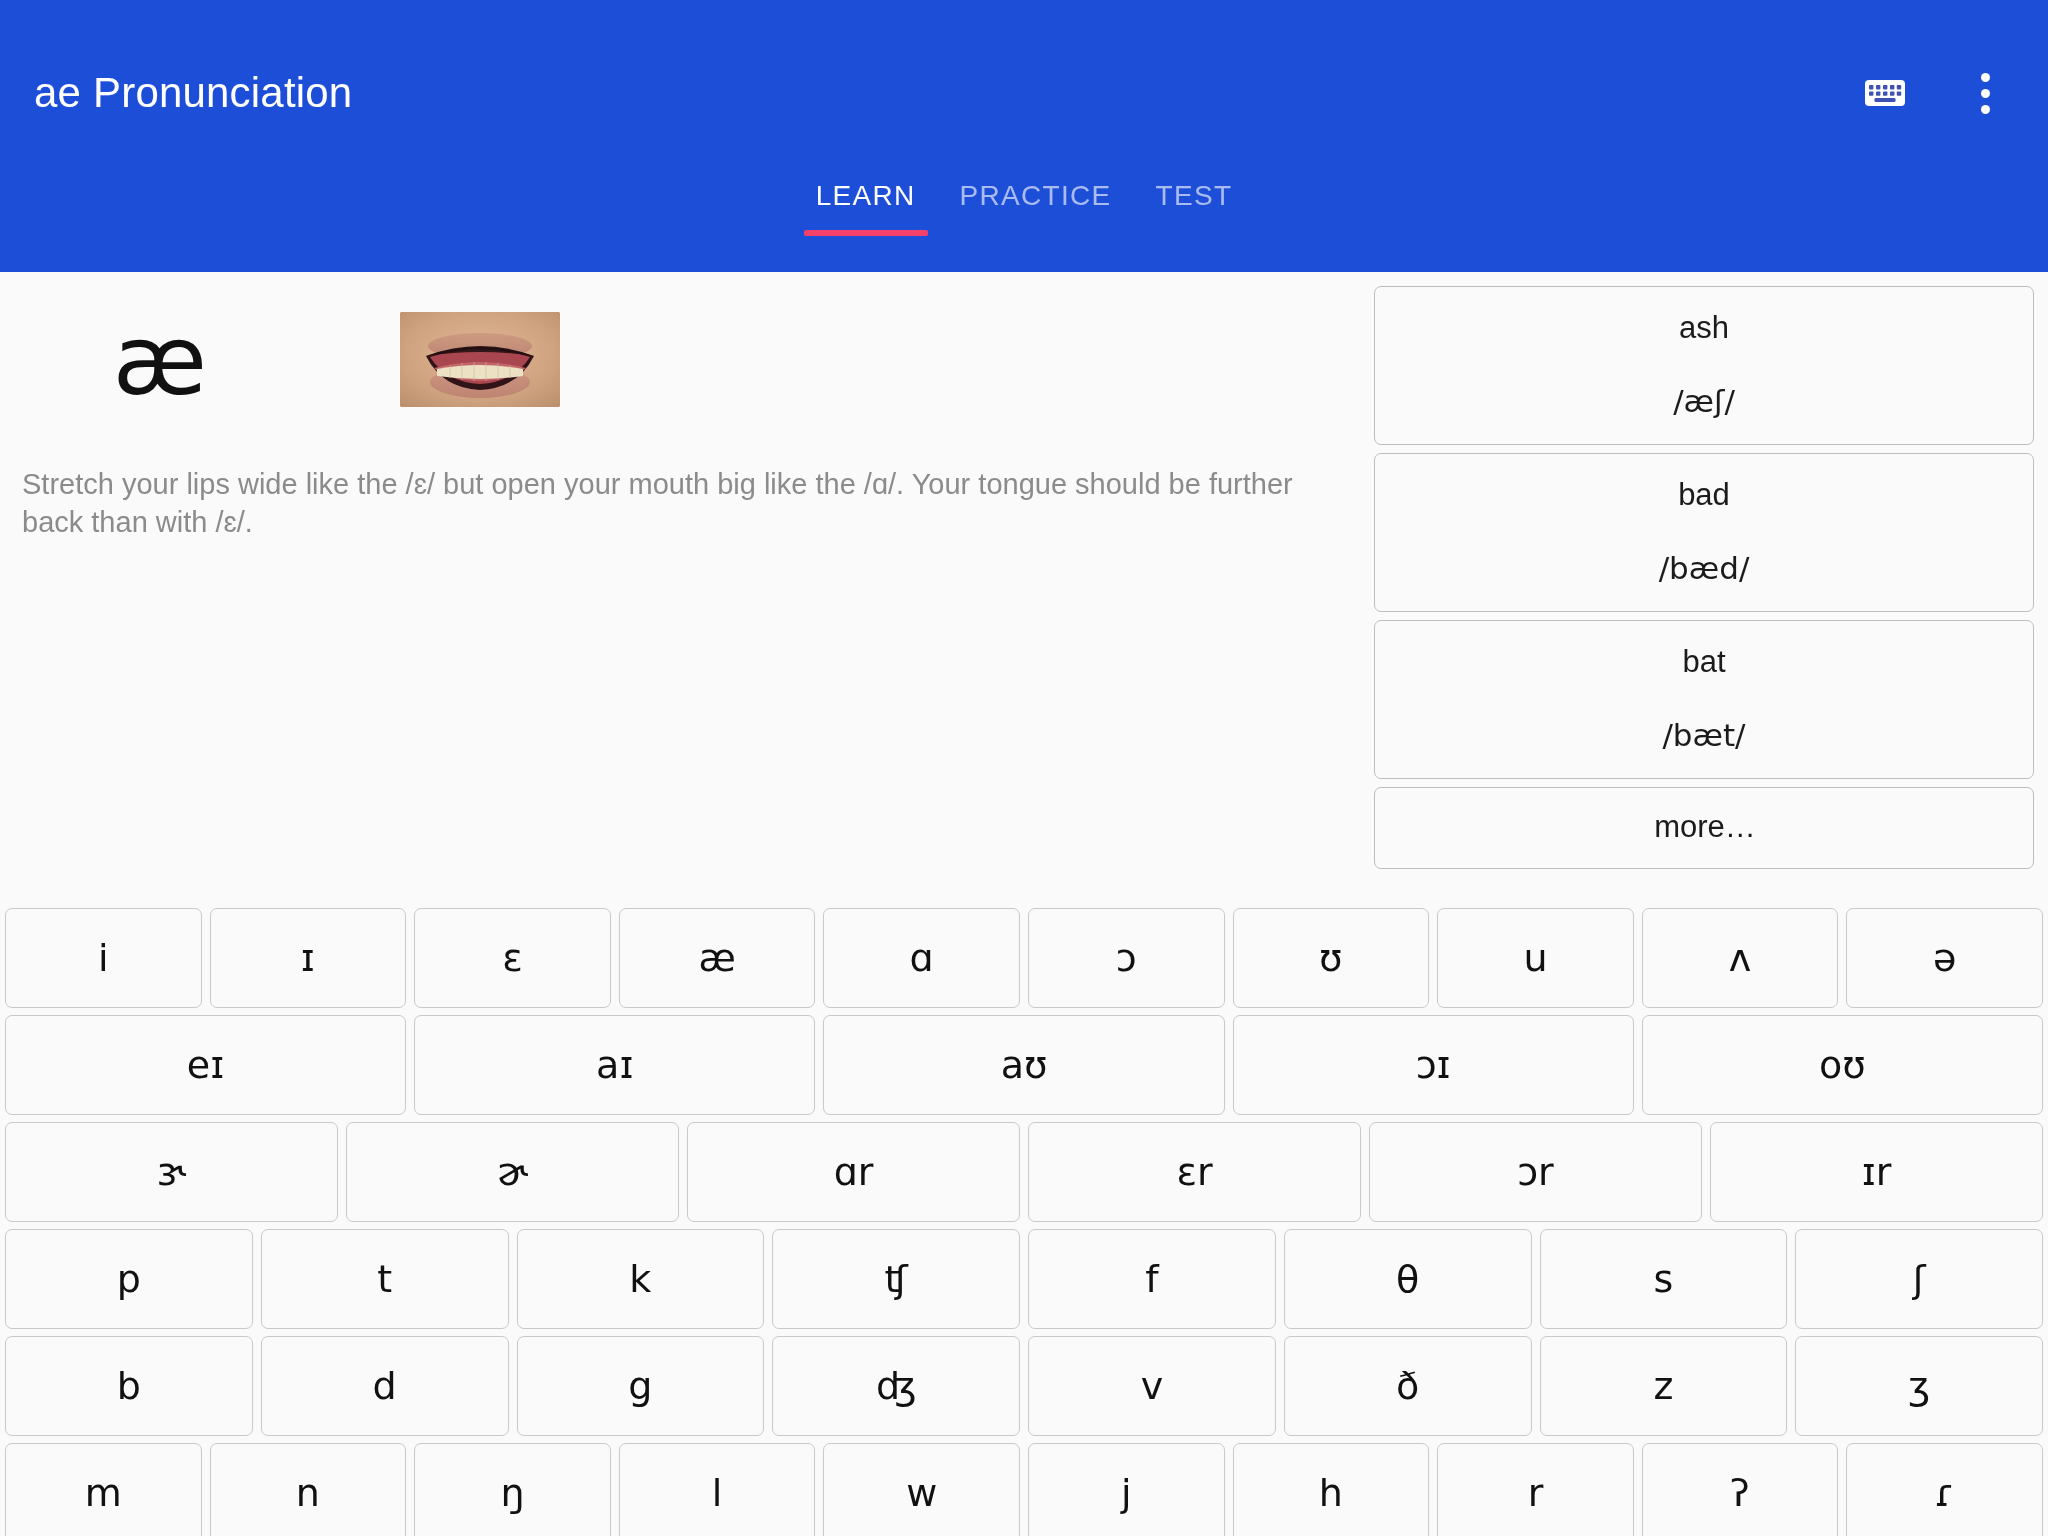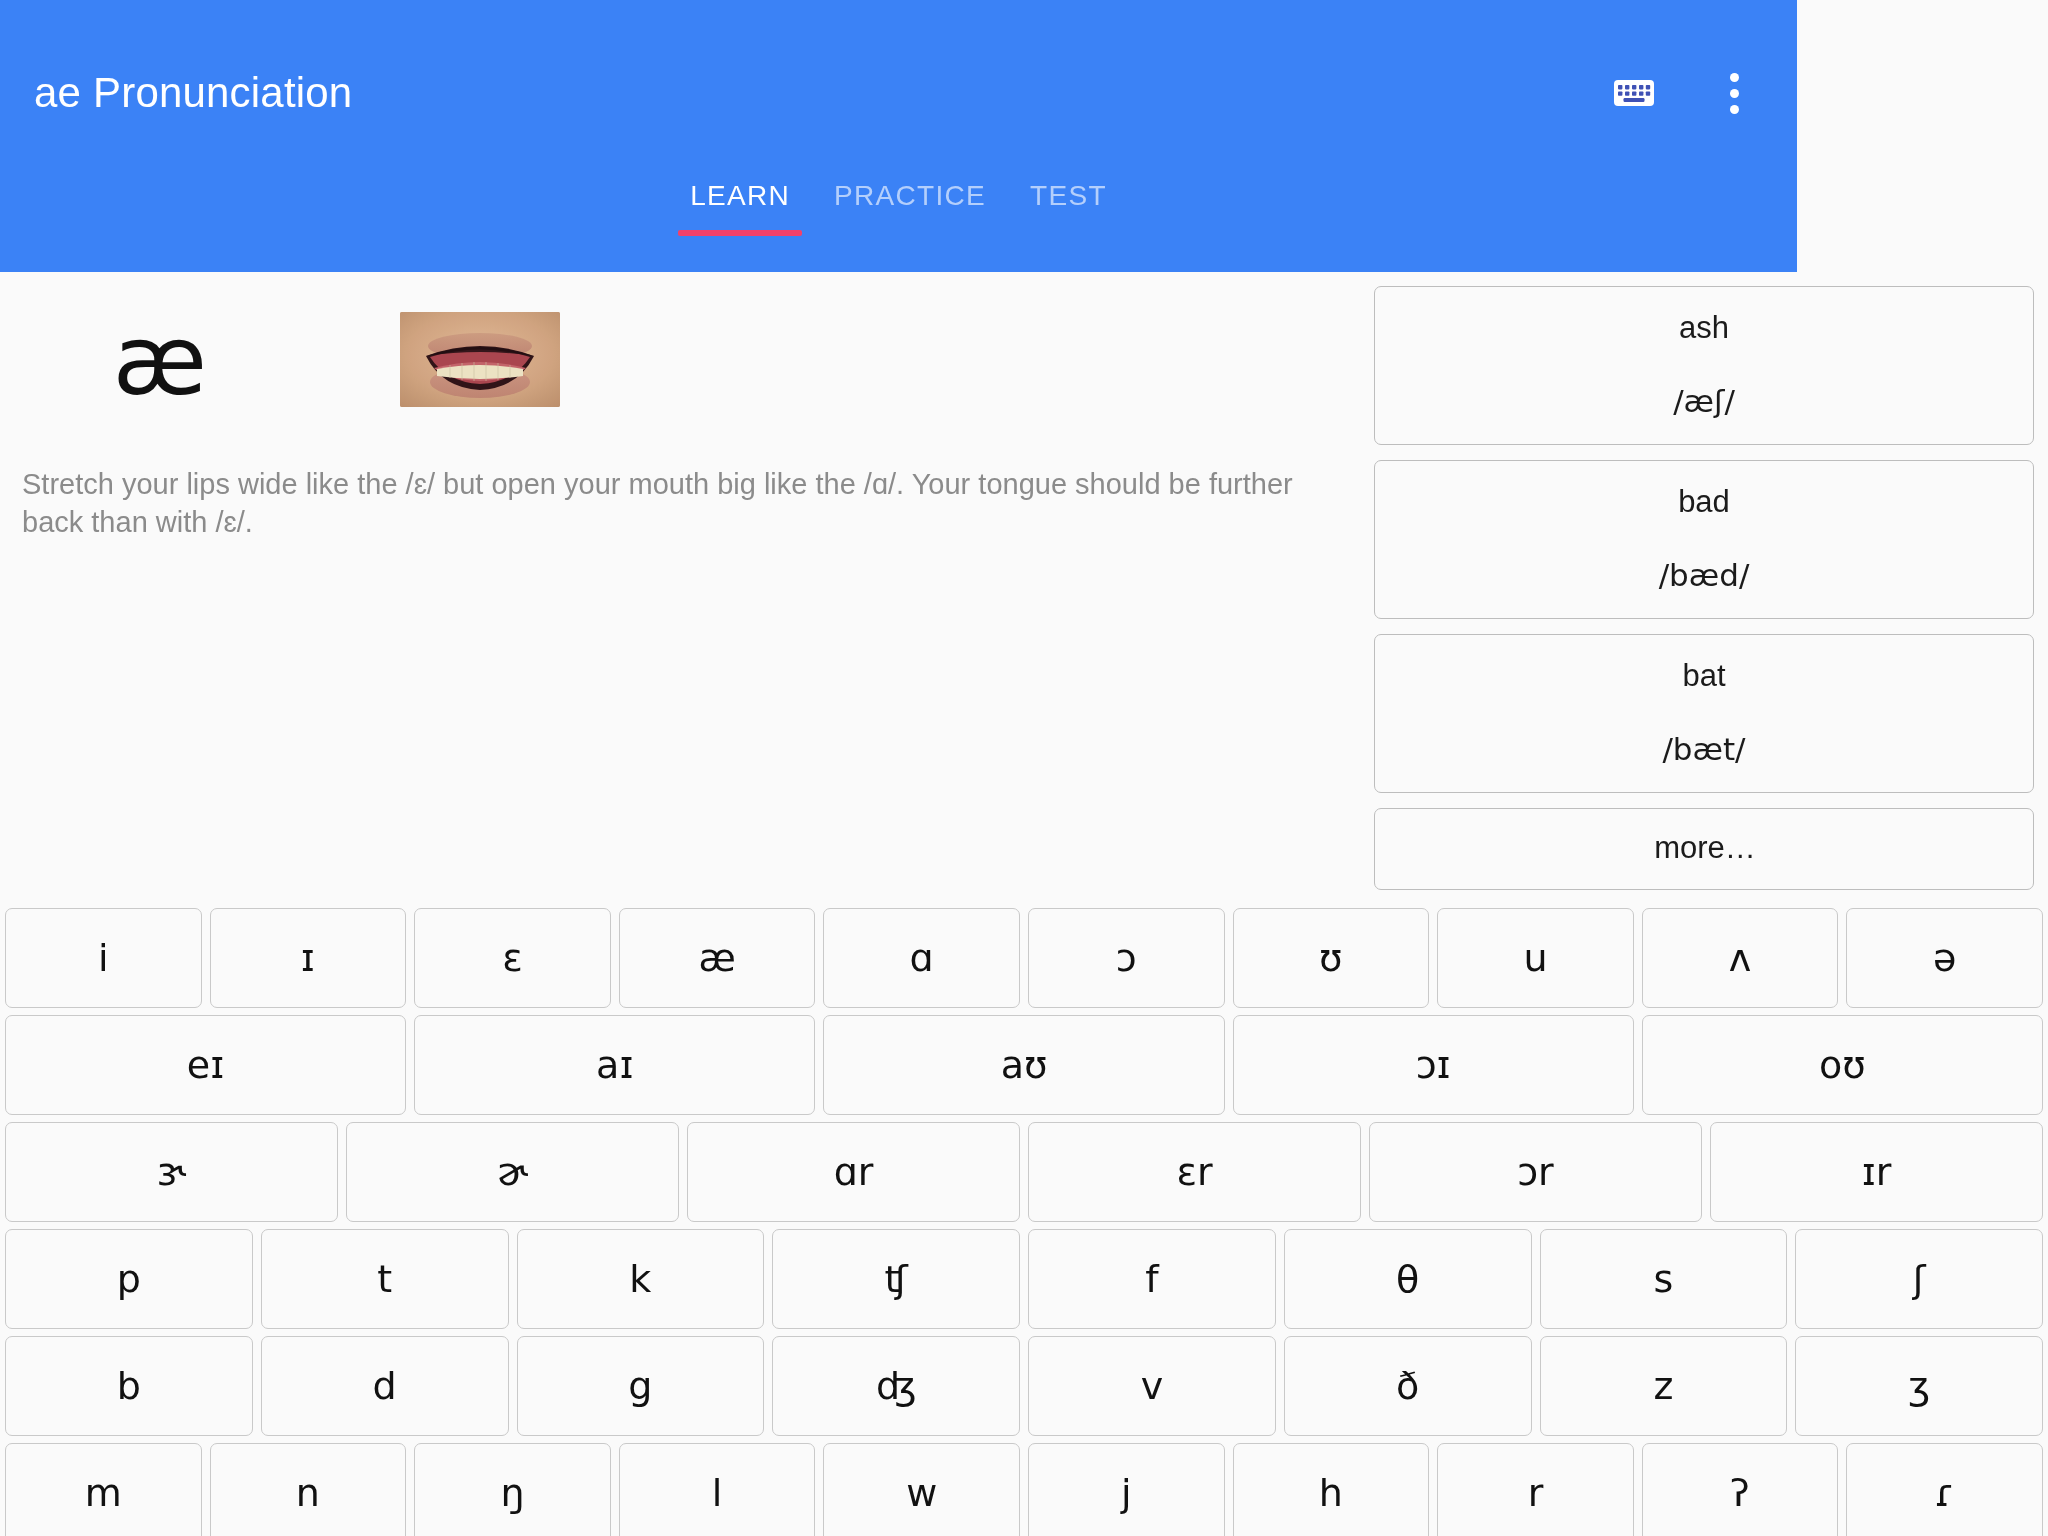--- a/index.html
+++ b/index.html
@@ -6,22 +6,22 @@
   html, body {
     width: 2048px; height: 1536px;
     background: #fafafa;
     font-family: "Liberation Sans", sans-serif;
     overflow: hidden;
   }
 
   
   .appbar {
     position: relative;
-    width: 1797px; height: 272px;
-    background: #3b82f6;
+    width: 2048px; height: 272px;
+    background: #1d4ed8;
   }
   .appbar-top {
     display: flex; align-items: center;
     height: 180px;
     padding: 0 36px 0 34px;
   }
   .app-title {
     color: #ffffff;
     font-size: 42px;
     font-weight: 400;
@@ -119,21 +119,21 @@
     max-width: 1320px;
   }
 
   
   .word-list {
     position: absolute;
     right: 14px; top: 14px;
     width: 660px;
     display: flex;
     flex-direction: column;
-    gap: 15px;
+    gap: 8px;
   }
   .word-card {
     background: #fafafa;
     border: 1px solid #bdbdbd;
     border-radius: 7px;
     padding: 20px 10px 22px 10px;
     text-align: center;
     cursor: pointer;
   }
   .word-card .w {

